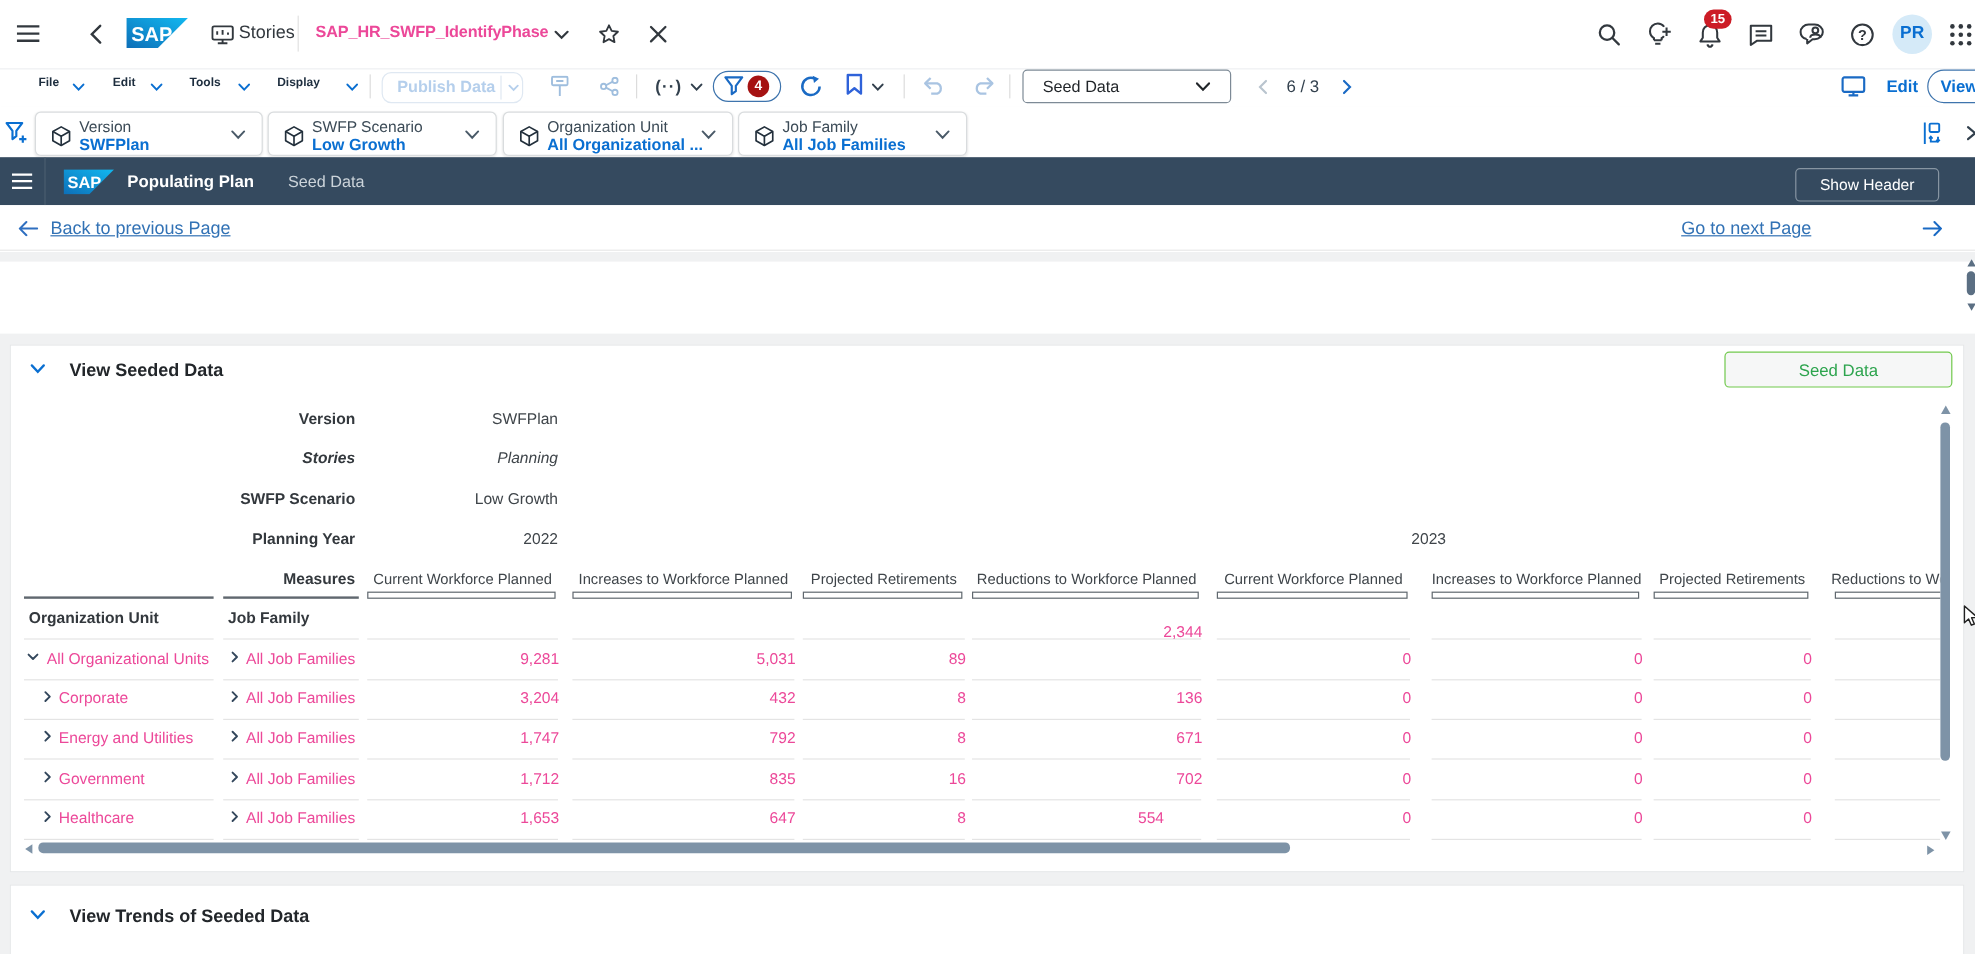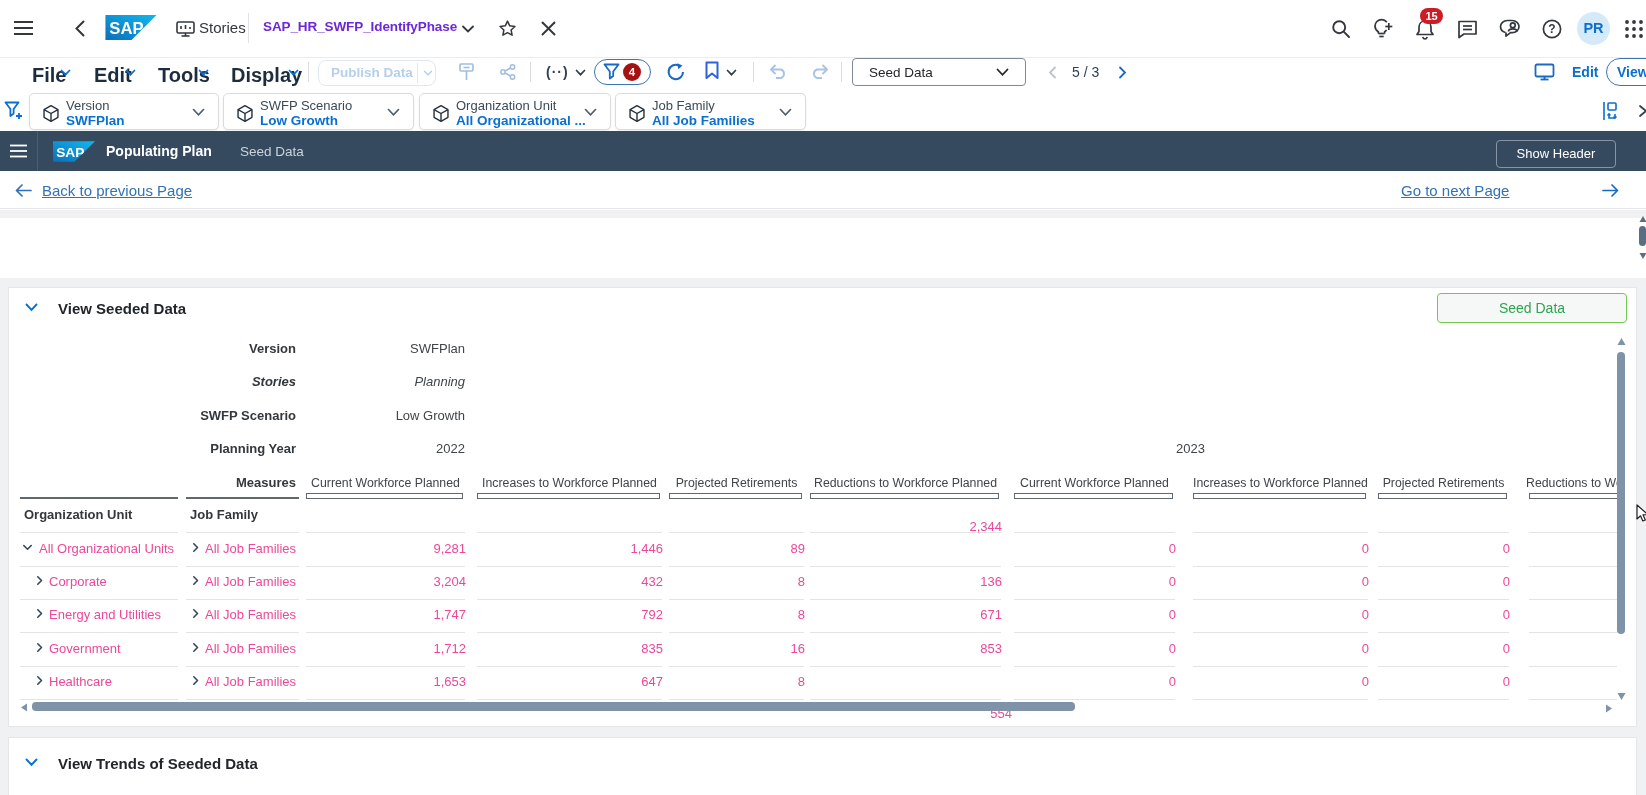--- a/index.html
+++ b/index.html
@@ -6,21 +6,21 @@
  font-family:"Liberation Sans",sans-serif;}
 .abs{position:absolute;}
 
 #shell{position:absolute;left:0;top:0;width:1646px;height:58px;background:#fff;border-bottom:1px solid #eaecee;}
 #toolbar{position:absolute;left:0;top:58px;width:1646px;height:31px;background:#fff;}
 #filterbar{position:absolute;left:0;top:89px;width:1646px;height:42px;background:#fff;box-shadow:0 3px 4px rgba(0,0,0,0.08);}
 #darkbar{position:absolute;left:0;top:131px;width:1646px;height:40px;background:#354a5f;}
 #navrow{position:absolute;left:0;top:171px;width:1646px;height:38px;background:#fff;border-bottom:1px solid #e8e8e8;}
 #canvas{position:absolute;left:0;top:210px;width:1646px;height:585px;background:#f0f1f2;}
 .panel{position:absolute;background:#fff;border:1px solid #e4e6e8;}
-.menu{position:absolute;top:64px;font-size:20px;font-weight:700;color:#1d2d3e;}
+.menu{position:absolute;top:64px;font-size:10px;font-weight:700;color:#1d2d3e;}
 .mch{position:absolute;top:69px;}
 .sepv{position:absolute;top:62px;width:1px;height:20px;background:#dcdcdc;}
 .tok{position:absolute;top:93px;height:37px;background:#fff;border:1px solid #d9dcde;border-radius:5px;box-shadow:0 1px 2px rgba(0,0,0,0.08);}
 .tok .lab{position:absolute;left:36px;top:4px;font-size:13px;color:#3b4a56;}
 .tok .val{position:absolute;left:36px;top:19px;font-size:13.5px;font-weight:700;color:#0a6fd1;}
 
 .brk{position:absolute;top:493px;height:6px;border:1px solid #60686f;background:#fff;}
 .dunl{position:absolute;top:497px;height:2px;background:#60686f;}
 .mh{position:absolute;top:476px;font-size:12.3px;color:#3f454a;text-align:center;white-space:nowrap;}
 .cell{position:absolute;font-size:13px;color:#ec4899;white-space:nowrap;}
@@ -61,21 +61,21 @@
         <rect x="1" y="3" width="17" height="11" rx="1.5"></rect>
         <line x1="9.5" y1="14" x2="9.5" y2="17"></line>
         <line x1="5.5" y1="17" x2="13.5" y2="17"></line>
         <line x1="5" y1="7" x2="5" y2="10"></line>
         <line x1="9.5" y1="6" x2="9.5" y2="10"></line>
         <line x1="14" y1="8" x2="14" y2="10"></line>
       </g>
     </svg>
  <div class="abs" style="left:199px;top:19px;font-size:15px;color:#32383e;">Stories</div>
  <div class="abs" style="left:248px;top:13px;width:1px;height:30px;background:#e2e2e2;"></div>
- <div class="abs" style="left:263px;top:19px;font-size:13.5px;font-weight:700;color:#6d28d9;letter-spacing:-0.1px;">SAP_HR_SWFP_IdentifyPhase</div>
+ <div class="abs" style="left:263px;top:19px;font-size:13.5px;font-weight:700;color:#ec4899;letter-spacing:-0.1px;">SAP_HR_SWFP_IdentifyPhase</div>
  <svg class="abs" style="left:461px;top:24px;" width="14" height="10" viewBox="0 0 14 10">
       <path d="M2 2.5 L7 7.5 L12 2.5" fill="none" stroke="#32383e" stroke-width="1.8" stroke-linecap="round"></path>
     </svg>
  <svg class="abs" style="left:498px;top:19px;" width="19" height="19" viewBox="0 0 24 24">
       <path d="M12 2.6 L14.8 8.6 L21.4 9.4 L16.6 13.9 L17.8 20.4 L12 17.2 L6.2 20.4 L7.4 13.9 L2.6 9.4 L9.2 8.6 Z" fill="none" stroke="#32383e" stroke-width="1.9" stroke-linejoin="round"></path>
     </svg>
  <svg class="abs" style="left:541px;top:21px;" width="15" height="15" viewBox="0 0 15 15">
       <g stroke="#32383e" stroke-width="1.9" stroke-linecap="round">
         <line x1="1.5" y1="1.5" x2="13.5" y2="13.5"></line>
         <line x1="13.5" y1="1.5" x2="1.5" y2="13.5"></line>
@@ -208,21 +208,21 @@
   </svg>
  <div class="sepv" style="left:841px;"></div>
  <div class="abs" style="left:852px;top:58px;width:174px;height:28px;border:1px solid #7d8a96;border-radius:4px;background:#fff;"></div>
  <div class="abs" style="left:869px;top:65px;font-size:13.5px;color:#22262a;">Seed Data</div>
  <svg class="abs" style="left:996px;top:68px;" width="13" height="9" viewBox="0 0 13 9">
     <path d="M1.5 1.5 L6.5 6.8 L11.5 1.5" fill="none" stroke="#22262a" stroke-width="1.8" stroke-linecap="round"></path>
   </svg>
  <svg class="abs" style="left:1048px;top:66px;" width="9" height="13" viewBox="0 0 9 13">
     <path d="M7 1.5 L2 6.5 L7 11.5" fill="none" stroke="#b9c4ce" stroke-width="1.8" stroke-linecap="round"></path>
   </svg>
- <div class="abs" style="left:1072px;top:64px;font-size:14px;color:#32404d;">5 / 3</div>
+ <div class="abs" style="left:1072px;top:64px;font-size:14px;color:#32404d;">6 / 3</div>
  <svg class="abs" style="left:1118px;top:66px;" width="9" height="13" viewBox="0 0 9 13">
     <path d="M2 1.5 L7 6.5 L2 11.5" fill="none" stroke="#1a6ac4" stroke-width="1.8" stroke-linecap="round"></path>
   </svg>
  <svg class="abs" style="left:1534px;top:63px;" width="21" height="18" viewBox="0 0 21 18">
     <g fill="none" stroke="#1a6ac4" stroke-width="1.8">
       <rect x="1.5" y="1.5" width="18" height="12" rx="1.5"></rect>
       <line x1="10.5" y1="13.5" x2="10.5" y2="16.5"></line>
       <line x1="6.5" y1="16.5" x2="14.5" y2="16.5"></line>
     </g>
   </svg>
@@ -448,21 +448,21 @@
 <div class="sep" style="left:1193px;top:699.2px;width:175px;"></div>
 <div class="sep" style="left:1378px;top:699.2px;width:131px;"></div>
 <div class="sep" style="left:1529px;top:699.2px;width:88px;"></div>
 <div class="cell" style="left:22px;top:540.5px;"><span style="position:relative;padding-left:17px;"><svg width="11" height="11" viewBox="0 0 11 11" style="position:absolute;left:0;top:1px;">
             <path d="M1.8 3.5 L5.5 7.2 L9.2 3.5" fill="none" stroke="#33475c" stroke-width="1.6" stroke-linecap="round" stroke-linejoin="round"></path>
           </svg>All Organizational Units</span></div>
 <div class="cell" style="left:190px;top:540.5px;"><span style="position:relative;padding-left:15px;"><svg width="11" height="11" viewBox="0 0 11 11" style="position:absolute;left:0;top:1px;">
             <path d="M3.8 1.8 L7.5 5.5 L3.8 9.2" fill="none" stroke="#33475c" stroke-width="1.6" stroke-linecap="round" stroke-linejoin="round"></path>
           </svg>All Job Families</span></div>
 <div class="cell num" style="left:306px;top:540.5px;width:160px;">9,281</div>
-<div class="cell num" style="left:477px;top:540.5px;width:186px;">1,446</div>
+<div class="cell num" style="left:477px;top:540.5px;width:186px;">5,031</div>
 <div class="cell num" style="left:669px;top:540.5px;width:136px;">89</div>
 <div class="cell num" style="left:810px;top:519px;width:192px;">2,344</div>
 <div class="cell num" style="left:1014px;top:540.5px;width:162px;">0</div>
 <div class="cell num" style="left:1193px;top:540.5px;width:176px;">0</div>
 <div class="cell num" style="left:1378px;top:540.5px;width:132px;">0</div>
 <div class="cell" style="left:34px;top:574.0px;"><span style="position:relative;padding-left:15px;"><svg width="11" height="11" viewBox="0 0 11 11" style="position:absolute;left:0;top:1px;">
             <path d="M3.8 1.8 L7.5 5.5 L3.8 9.2" fill="none" stroke="#33475c" stroke-width="1.6" stroke-linecap="round" stroke-linejoin="round"></path>
           </svg>Corporate</span></div>
 <div class="cell" style="left:190px;top:574.0px;"><span style="position:relative;padding-left:15px;"><svg width="11" height="11" viewBox="0 0 11 11" style="position:absolute;left:0;top:1px;">
             <path d="M3.8 1.8 L7.5 5.5 L3.8 9.2" fill="none" stroke="#33475c" stroke-width="1.6" stroke-linecap="round" stroke-linejoin="round"></path>
@@ -489,34 +489,34 @@
 <div class="cell num" style="left:1378px;top:607.4px;width:132px;">0</div>
 <div class="cell" style="left:34px;top:640.8px;"><span style="position:relative;padding-left:15px;"><svg width="11" height="11" viewBox="0 0 11 11" style="position:absolute;left:0;top:1px;">
             <path d="M3.8 1.8 L7.5 5.5 L3.8 9.2" fill="none" stroke="#33475c" stroke-width="1.6" stroke-linecap="round" stroke-linejoin="round"></path>
           </svg>Government</span></div>
 <div class="cell" style="left:190px;top:640.8px;"><span style="position:relative;padding-left:15px;"><svg width="11" height="11" viewBox="0 0 11 11" style="position:absolute;left:0;top:1px;">
             <path d="M3.8 1.8 L7.5 5.5 L3.8 9.2" fill="none" stroke="#33475c" stroke-width="1.6" stroke-linecap="round" stroke-linejoin="round"></path>
           </svg>All Job Families</span></div>
 <div class="cell num" style="left:306px;top:640.8px;width:160px;">1,712</div>
 <div class="cell num" style="left:477px;top:640.8px;width:186px;">835</div>
 <div class="cell num" style="left:669px;top:640.8px;width:136px;">16</div>
-<div class="cell num" style="left:810px;top:640.8px;width:192px;">853</div>
+<div class="cell num" style="left:810px;top:640.8px;width:192px;">702</div>
 <div class="cell num" style="left:1014px;top:640.8px;width:162px;">0</div>
 <div class="cell num" style="left:1193px;top:640.8px;width:176px;">0</div>
 <div class="cell num" style="left:1378px;top:640.8px;width:132px;">0</div>
 <div class="cell" style="left:34px;top:674.2px;"><span style="position:relative;padding-left:15px;"><svg width="11" height="11" viewBox="0 0 11 11" style="position:absolute;left:0;top:1px;">
             <path d="M3.8 1.8 L7.5 5.5 L3.8 9.2" fill="none" stroke="#33475c" stroke-width="1.6" stroke-linecap="round" stroke-linejoin="round"></path>
           </svg>Healthcare</span></div>
 <div class="cell" style="left:190px;top:674.2px;"><span style="position:relative;padding-left:15px;"><svg width="11" height="11" viewBox="0 0 11 11" style="position:absolute;left:0;top:1px;">
             <path d="M3.8 1.8 L7.5 5.5 L3.8 9.2" fill="none" stroke="#33475c" stroke-width="1.6" stroke-linecap="round" stroke-linejoin="round"></path>
           </svg>All Job Families</span></div>
 <div class="cell num" style="left:306px;top:674.2px;width:160px;">1,653</div>
 <div class="cell num" style="left:477px;top:674.2px;width:186px;">647</div>
 <div class="cell num" style="left:669px;top:674.2px;width:136px;">8</div>
-<div class="cell num" style="left:820px;top:674.2px;width:192px;margin-top:32px;">554</div>
+<div class="cell num" style="left:778px;top:674.2px;width:192px;">554</div>
 <div class="cell num" style="left:1014px;top:674.2px;width:162px;">0</div>
 <div class="cell num" style="left:1193px;top:674.2px;width:176px;">0</div>
 <div class="cell num" style="left:1378px;top:674.2px;width:132px;">0</div>
     </div>
   </div>
 
 <svg class="abs" style="left:1617px;top:337px;" width="9" height="9" viewBox="0 0 9 9">
     <path d="M4.5 1 L8.5 8 L0.5 8 Z" fill="#7e93a7"></path>
   </svg>
 <div class="sbth" style="left:1617px;top:352px;width:8px;height:282px;"></div>

